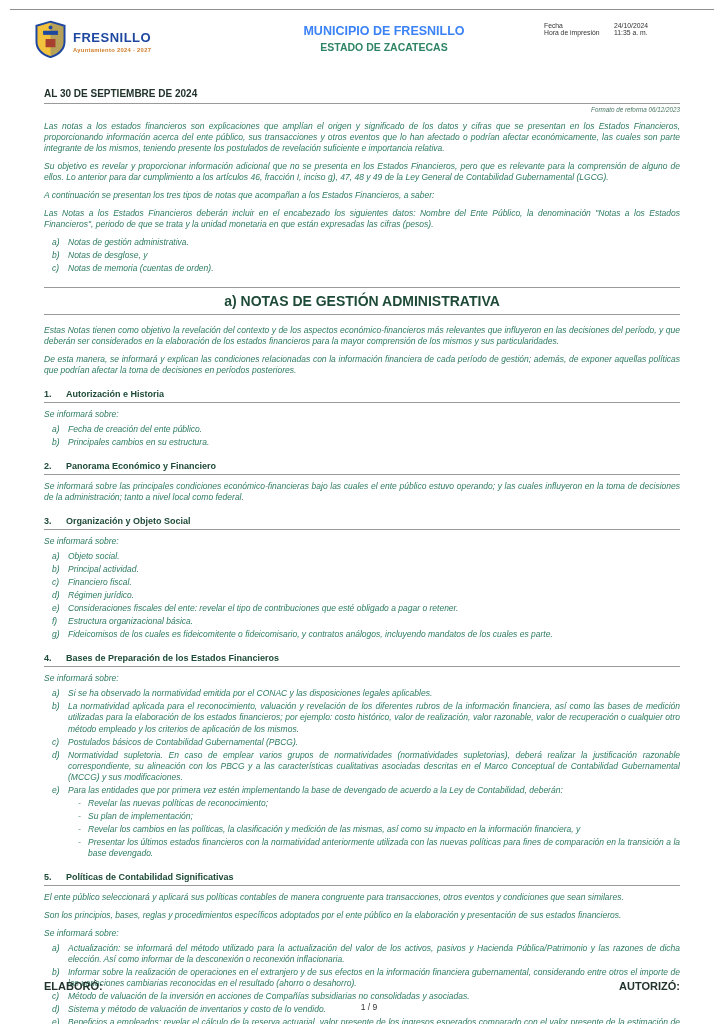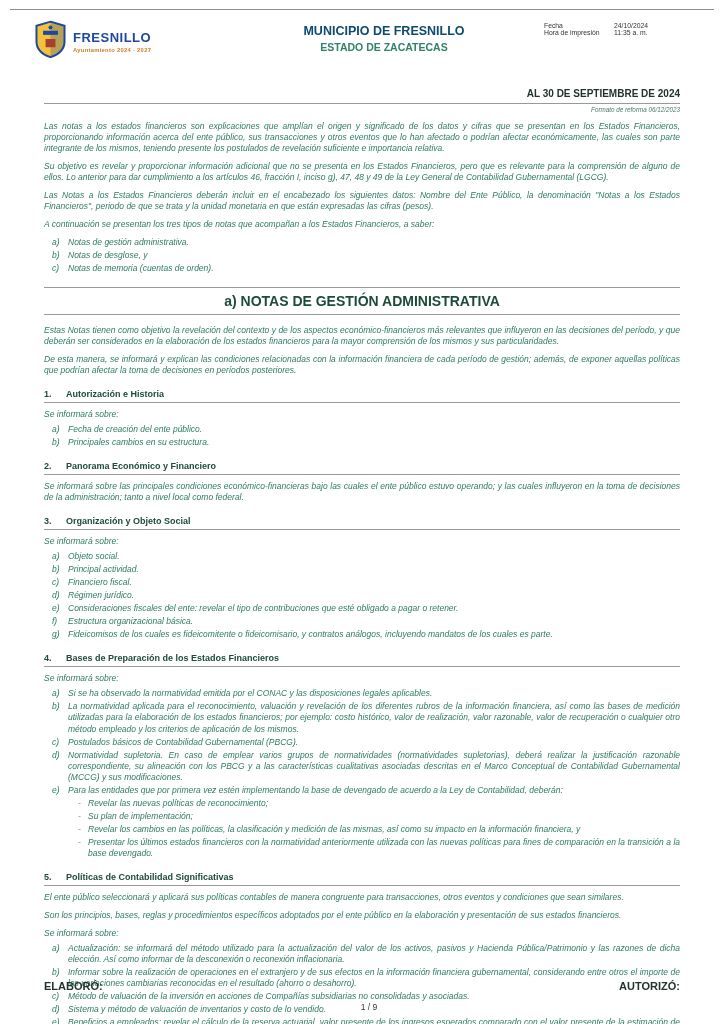--- a/index.html
+++ b/index.html
@@ -13,32 +13,32 @@
   .top-rule { border-top:1px solid #8f8f8f; margin:9px 10px 0 10px; }
 
   
   .header { display:flex; align-items:flex-start; padding:10px 30px 0 34px; }
   .logo-block { display:flex; align-items:center; width:190px; flex:none; }
   .crest { flex:none; margin-right:6px; }
   .logo-texts { display:flex; flex-direction:column; }
   .logo-name { font-size:13px; font-weight:bold; color:#1e47a0; letter-spacing:.5px; }
   .logo-sub { font-size:5.8px; font-weight:bold; color:#d07c28; margin-top:2px; letter-spacing:.3px; }
   .header-titles { flex:1; text-align:center; padding-top:4px; }
-  .muni { font-size:12.5px; font-weight:bold; color:#0c4a6e; }
+  .muni { font-size:12.5px; font-weight:bold; color:#3b82f6; }
   .state { font-size:10.5px; font-weight:bold; color:#2e8464; margin-top:3px; }
   .doc-title { font-size:8.5px; font-weight:bold; color:#222b33; margin-top:4px; letter-spacing:.2px; }
   .print-info { width:150px; flex:none; font-size:6.8px; color:#333; padding-top:2px; }
   .pi-row { display:flex; }
   .pi-label { width:70px; }
   .pi-value { flex:1; }
 
   
   .content { padding:0 44px; }
   .period-title {
-    text-align:right; font-weight:bold; font-size:10px; color:#22332c;
+    text-align:left; font-weight:bold; font-size:10px; color:#22332c;
     margin-top:26px; padding-bottom:4px; border-bottom:1px solid #999;
   }
   .format-note { text-align:right; font-size:6.3px; font-style:italic; color:#4a7a66; margin-top:2px; margin-bottom:8px; }
 
   .p { font-size:8.5px; line-height:1.3; font-style:italic; color:#2e7c60; text-align:justify; margin-bottom:7px; }
   .lead { margin-bottom:4px; }
 
   .items { margin:0 0 7px 8px; }
   .item { display:flex; margin-bottom:2px; font-size:8.5px; line-height:1.3; font-style:italic; color:#2e7c60; }
   .item .lbl { flex:none; width:16px; }
@@ -104,22 +104,22 @@
       </div>
     </div>
   </div>
 
   <div class="content">
     <div class="period-title">AL 30 DE SEPTIEMBRE DE 2024</div>
     <div class="format-note">Formato de reforma 06/12/2023</div>
 
     <p class="p">Las notas a los estados financieros son explicaciones que amplían el origen y significado de los datos y cifras que se presentan en los Estados Financieros, proporcionando información acerca del ente público, sus transacciones y otros eventos que lo han afectado o podrían afectar económicamente, las cuales son parte integrante de los mismos, teniendo presente los postulados de revelación suficiente e importancia relativa.</p>
     <p class="p">Su objetivo es revelar y proporcionar información adicional que no se presenta en los Estados Financieros, pero que es relevante para la comprensión de alguno de ellos. Lo anterior para dar cumplimiento a los artículos 46, fracción I, inciso g), 47, 48 y 49 de la Ley General de Contabilidad Gubernamental (LGCG).</p>
+    <p class="p">A continuación se presentan los tres tipos de notas que acompañan a los Estados Financieros, a saber:</p>
     <p class="p">Las Notas a los Estados Financieros deberán incluir en el encabezado los siguientes datos: Nombre del Ente Público, la denominación "Notas a los Estados Financieros", periodo de que se trata y la unidad monetaria en que están expresadas las cifras (pesos).</p>
-    <p class="p">A continuación se presentan los tres tipos de notas que acompañan a los Estados Financieros, a saber:</p>
 
     <div class="items">
       <div class="item">
         <span class="lbl">a)</span>
         <span class="txt">Notas de gestión administrativa.</span>
       </div>
       <div class="item">
         <span class="lbl">b)</span>
         <span class="txt">Notas de desglose, y</span>
       </div>

